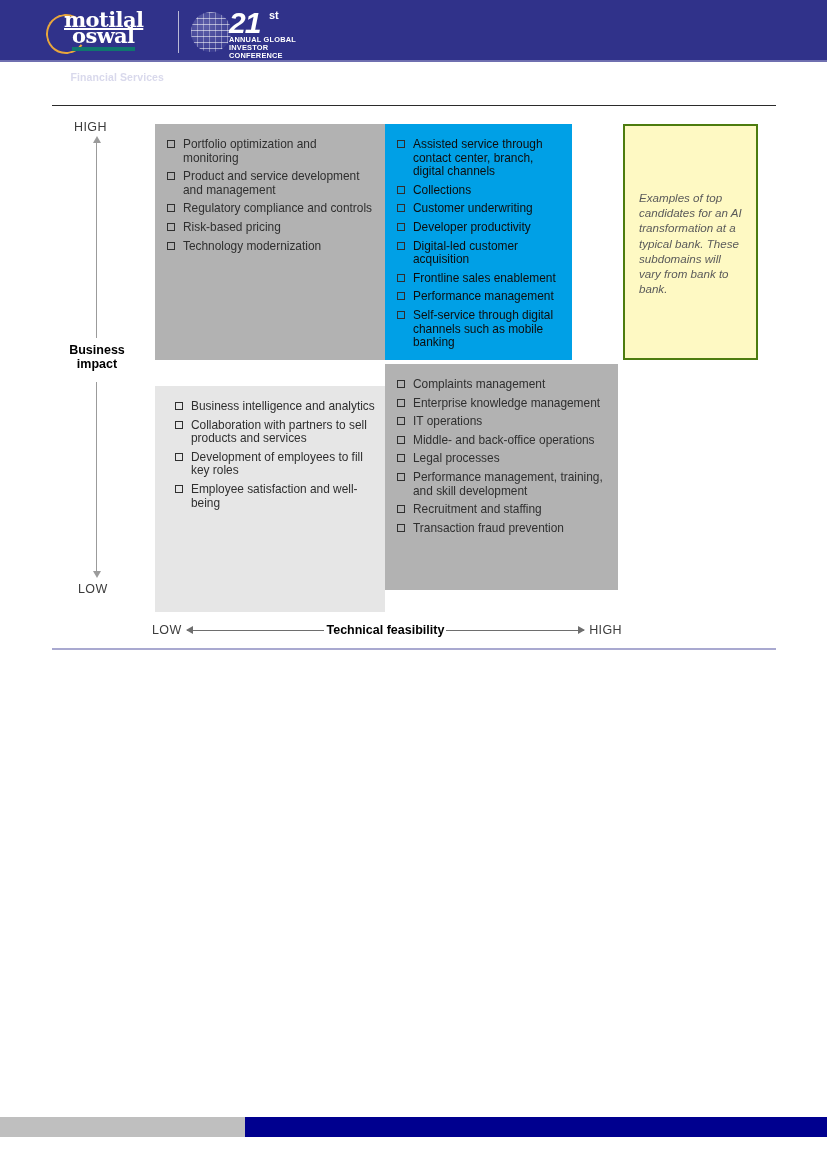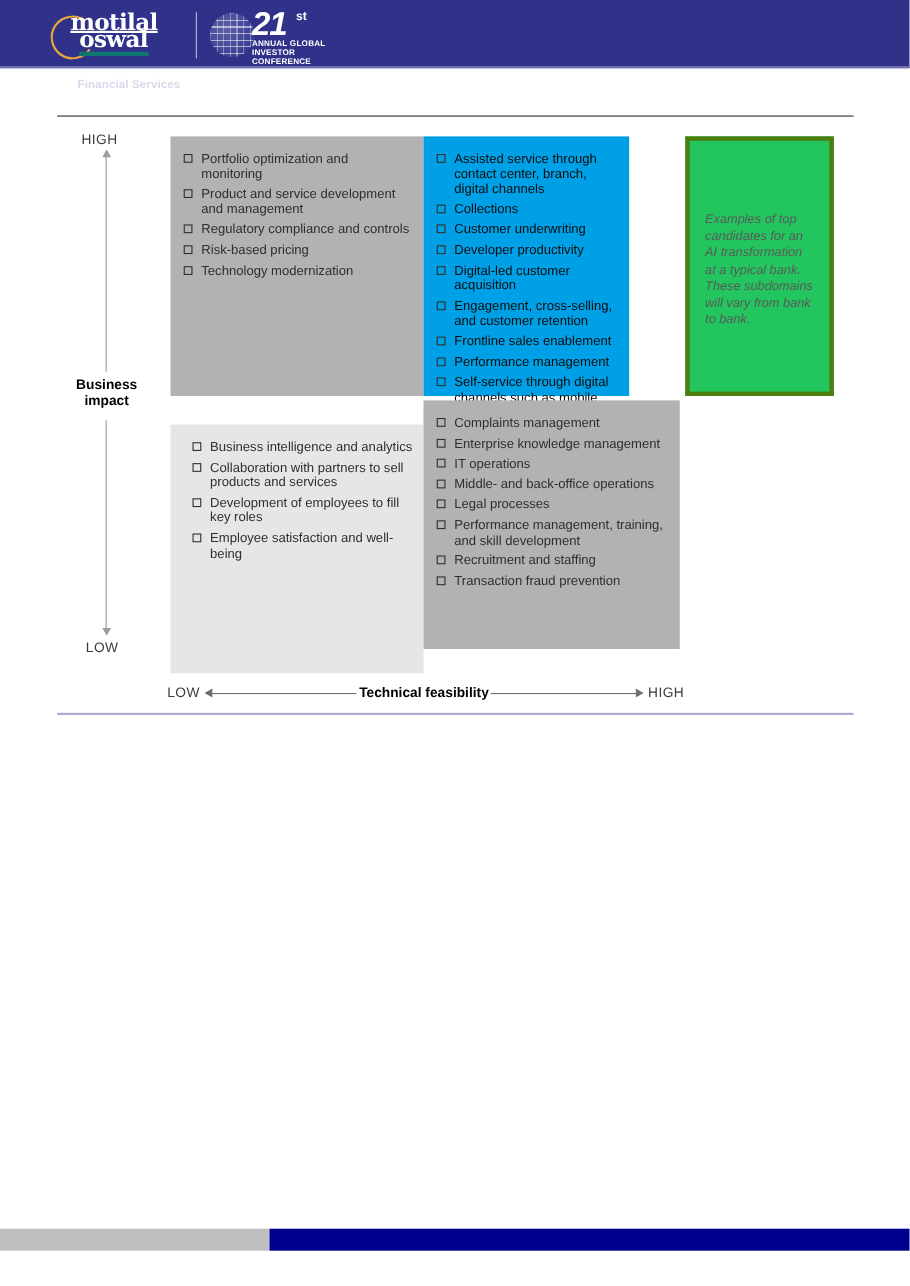--- a/index.html
+++ b/index.html
@@ -143,21 +143,21 @@
   .quad{
     position:absolute;box-sizing:border-box;padding:14px 10px 8px 12px;
   }
   .q-tl{left:155px;top:124px;width:230px;height:236px;background:#b2b2b2;}
   .q-tr{left:385px;top:124px;width:187px;height:236px;background:#00a0e6;}
   .q-bl{left:155px;top:386px;width:230px;height:226px;background:#e6e6e6;padding-left:20px;}
   .q-br{left:385px;top:364px;width:233px;height:226px;background:#b2b2b2;}
 
   .note-box{
     position:absolute;left:623px;top:124px;width:135px;height:236px;
-    box-sizing:border-box;border:4px solid #4d7c0f;background:#22c55e;
+    box-sizing:border-box;border:2px solid #4d7c0f;background:#fef9c3;
     padding:64px 12px 0 14px;
   }
   .note-box p{
     margin:0;font-size:11.6px;line-height:15.2px;color:#5a5a5a;font-style:italic;
   }
 
   ul.items{list-style:none;margin:0;padding:0;}
   ul.items li{
     position:relative;padding-left:16px;margin-bottom:5px;
     font-size:11.9px;line-height:13.6px;color:#2f2f2f;
@@ -221,21 +221,20 @@
   </ul>
 </div>
 
 <div class="quad q-tr">
   <ul class="items">
     <li><span class="bx"></span><span>Assisted service through contact center, branch, digital channels</span></li>
     <li><span class="bx"></span><span>Collections</span></li>
     <li><span class="bx"></span><span>Customer underwriting</span></li>
     <li><span class="bx"></span><span>Developer productivity</span></li>
     <li><span class="bx"></span><span>Digital-led customer acquisition</span></li>
-    <li><span class="bx"></span><span>Engagement, cross-selling, and customer retention</span></li>
     <li><span class="bx"></span><span>Frontline sales enablement</span></li>
     <li><span class="bx"></span><span>Performance management</span></li>
     <li><span class="bx"></span><span>Self-service through digital channels such as mobile banking</span></li>
   </ul>
 </div>
 
 <div class="note-box">
   <p>Examples of top candidates for an AI transformation at a typical bank. These subdomains will vary from bank to bank.</p>
 </div>
 

